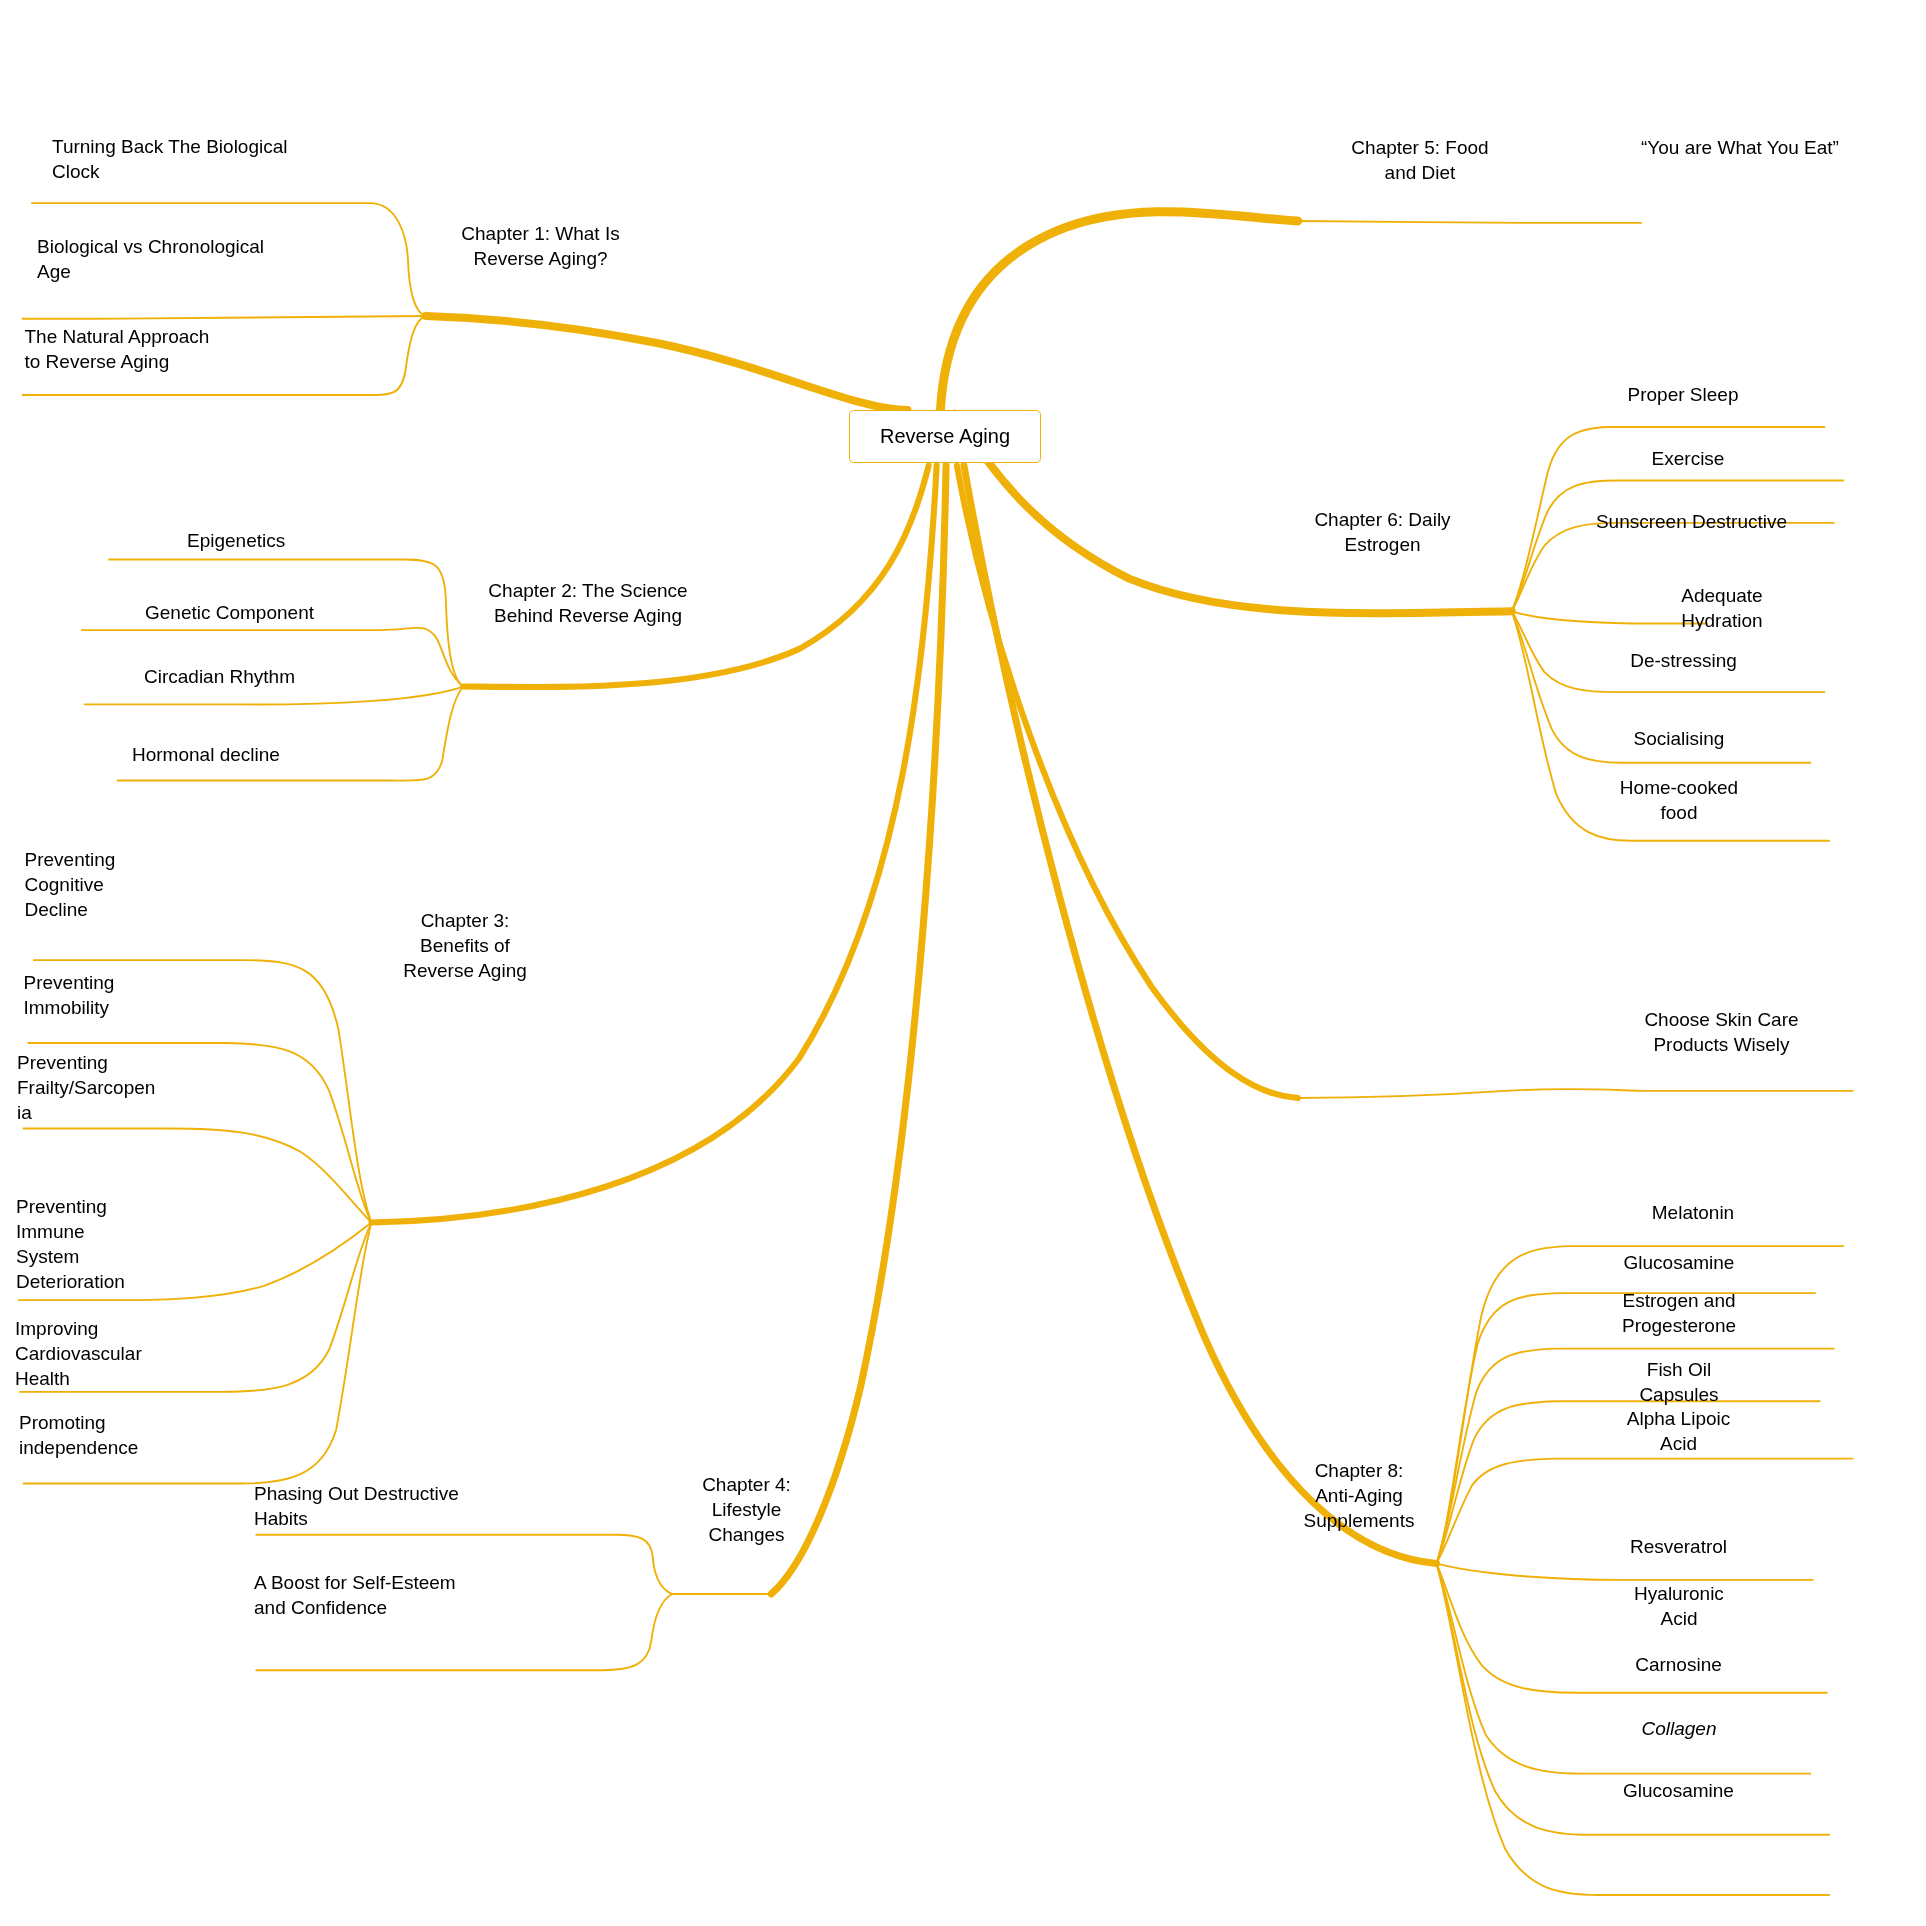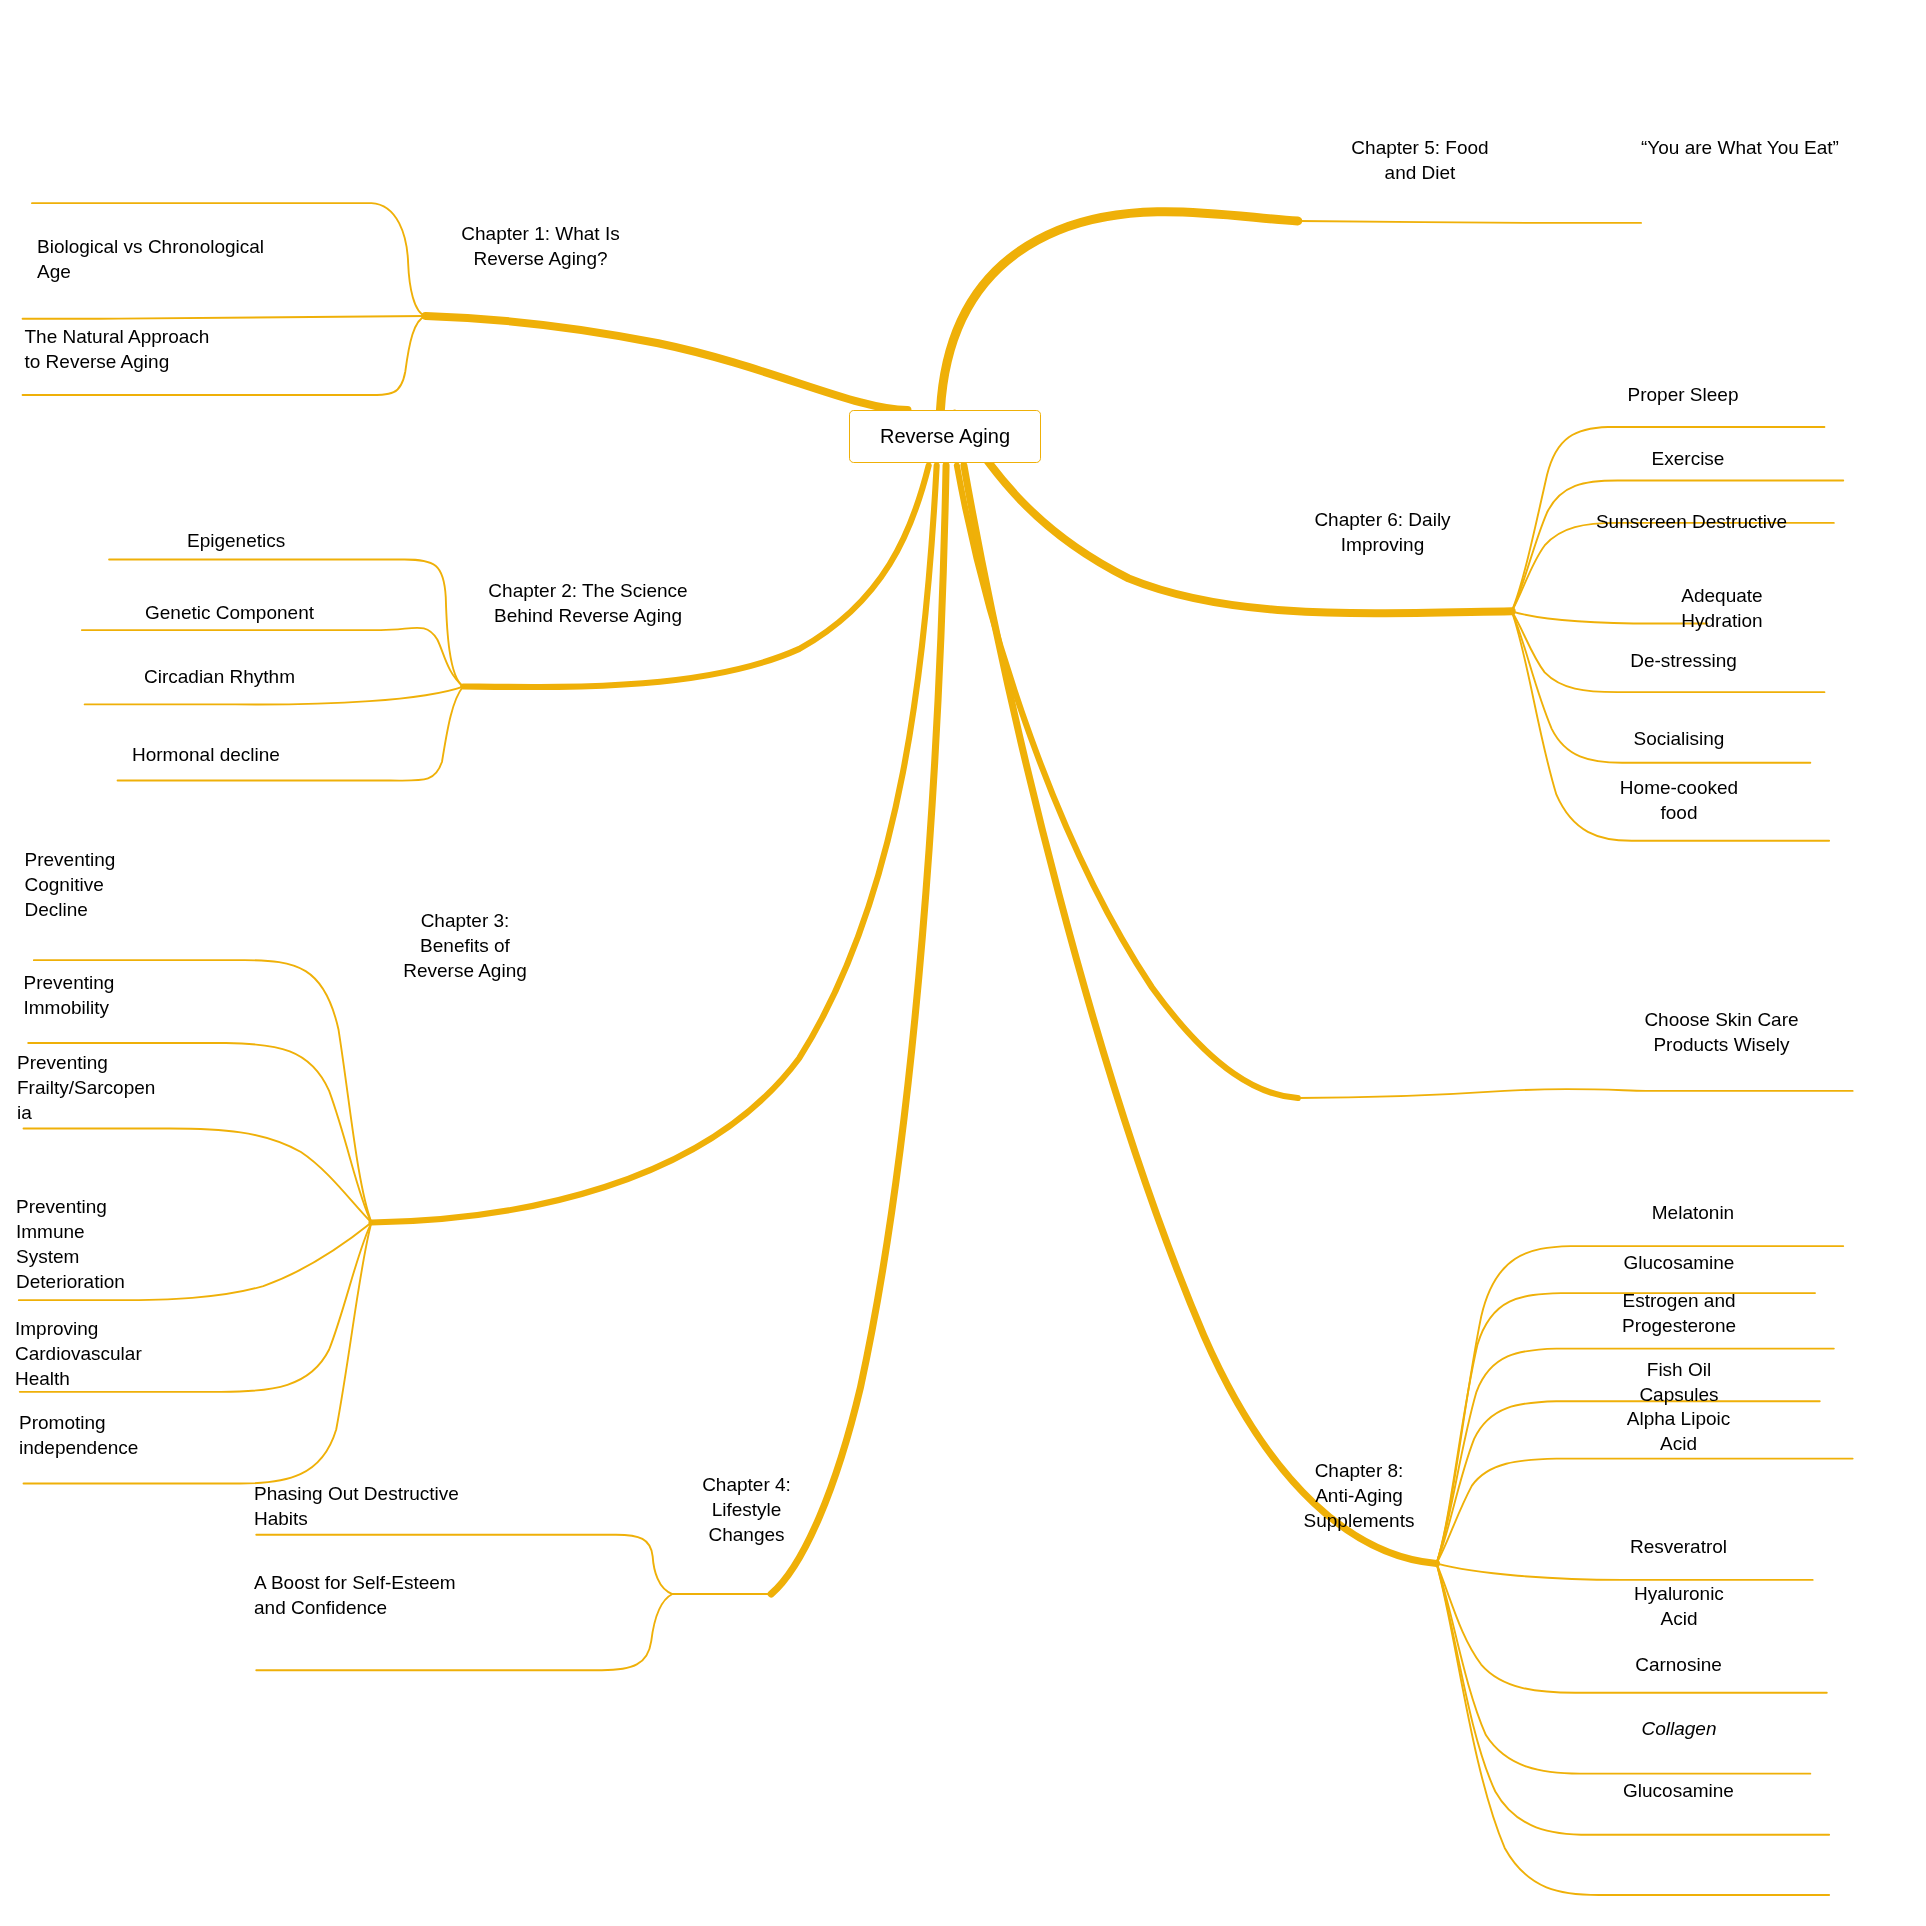--- a/index.html
+++ b/index.html
@@ -147,20 +147,22 @@
       </g>
     </g>
   </svg>
 
   <div class="root-node" style="left:849px; top:410px; width:192px; height:53px;">
     <span>Reverse Aging</span>
   </div>
 
   <div class="node-label chapter t-center" style="left:437px; top:221px; width:207px;">Chapter 1: What Is
 Reverse Aging?</div>
+  <div class="node-label leaf t-left" style="left:52px; top:134px; width:320px;">Turning Back The Biological
+Clock</div>
   <div class="node-label leaf t-left" style="left:37px; top:234px; width:320px;">Biological vs Chronological
 Age</div>
   <div class="node-label leaf t-left" style="left:24.5px; top:324px; width:301px;">The Natural Approach
 to Reverse Aging</div>
 
   <div class="node-label chapter t-center" style="left:461px; top:578px; width:254px;">Chapter 2: The Science
 Behind Reverse Aging</div>
   <div class="node-label leaf t-left" style="left:187px; top:528px; width:226px;">Epigenetics</div>
   <div class="node-label leaf t-left" style="left:145px; top:600px; width:254px;">Genetic Component</div>
   <div class="node-label leaf t-left" style="left:122px; top:664px; width:245px;margin-left:22px;">Circadian Rhythm</div>
@@ -193,21 +195,21 @@
   <div class="node-label leaf t-left" style="left:254px; top:1481px; width:292px;">Phasing Out Destructive
 Habits</div>
   <div class="node-label leaf t-left" style="left:254px; top:1570px; width:292px;">A Boost for Self-Esteem
 and Confidence</div>
 
   <div class="node-label chapter t-center" style="left:1326px; top:135px; width:188px;">Chapter 5: Food
 and Diet</div>
   <div class="node-label leaf t-center" style="left:1599px; top:135px; width:282px;">“You are What You Eat”</div>
 
   <div class="node-label chapter t-center" style="left:1279px; top:507px; width:207px;">Chapter 6: Daily
-Improving</div>
+Estrogen</div>
   <div class="node-label leaf t-center" style="left:1589px; top:382px; width:188px;">Proper Sleep</div>
   <div class="node-label leaf t-center" style="left:1608px; top:446px; width:160px;">Exercise</div>
   <div class="node-label leaf t-center" style="left:1560px; top:509px; width:263px;">Sunscreen Destructive</div>
   <div class="node-label leaf t-center" style="left:1642px; top:555px; width:160px;margin-top:28px;">Adequate
 Hydration</div>
   <div class="node-label leaf t-center" style="left:1599px; top:648px; width:169px;">De-stressing</div>
   <div class="node-label leaf t-center" style="left:1599px; top:726px; width:160px;">Socialising</div>
   <div class="node-label leaf t-center" style="left:1599px; top:775px; width:160px;">Home-cooked
 food</div>
 

